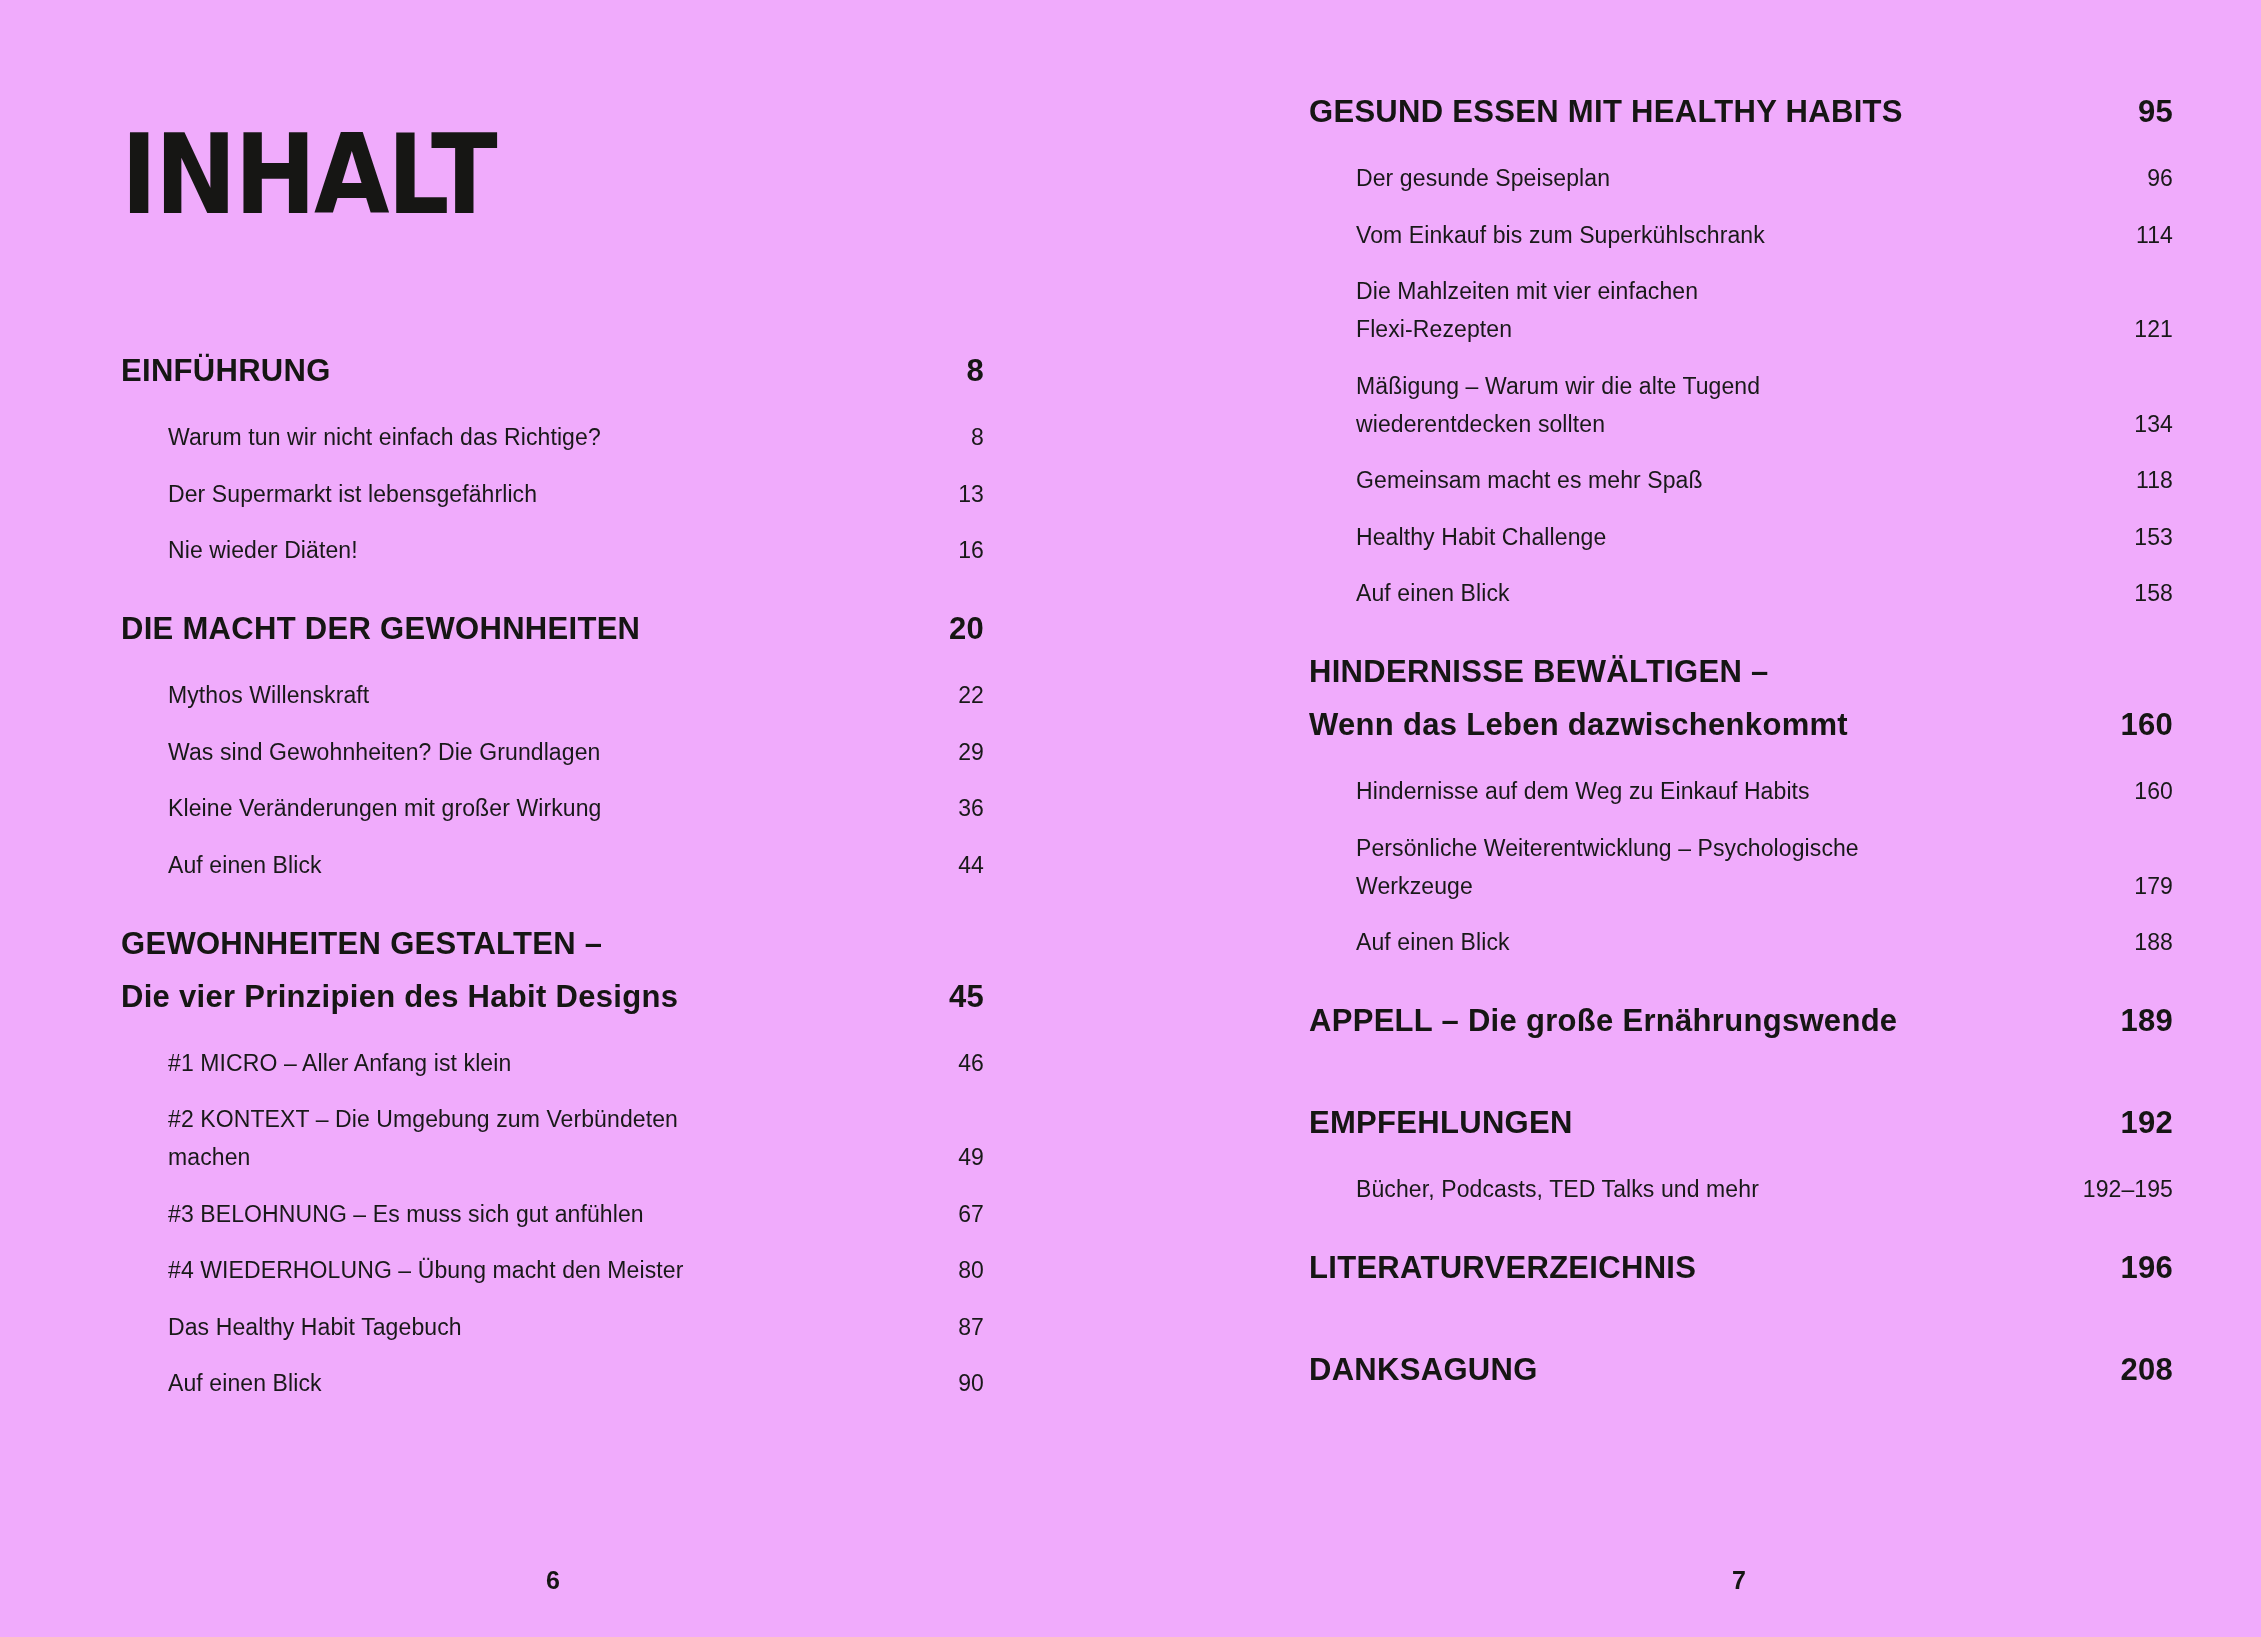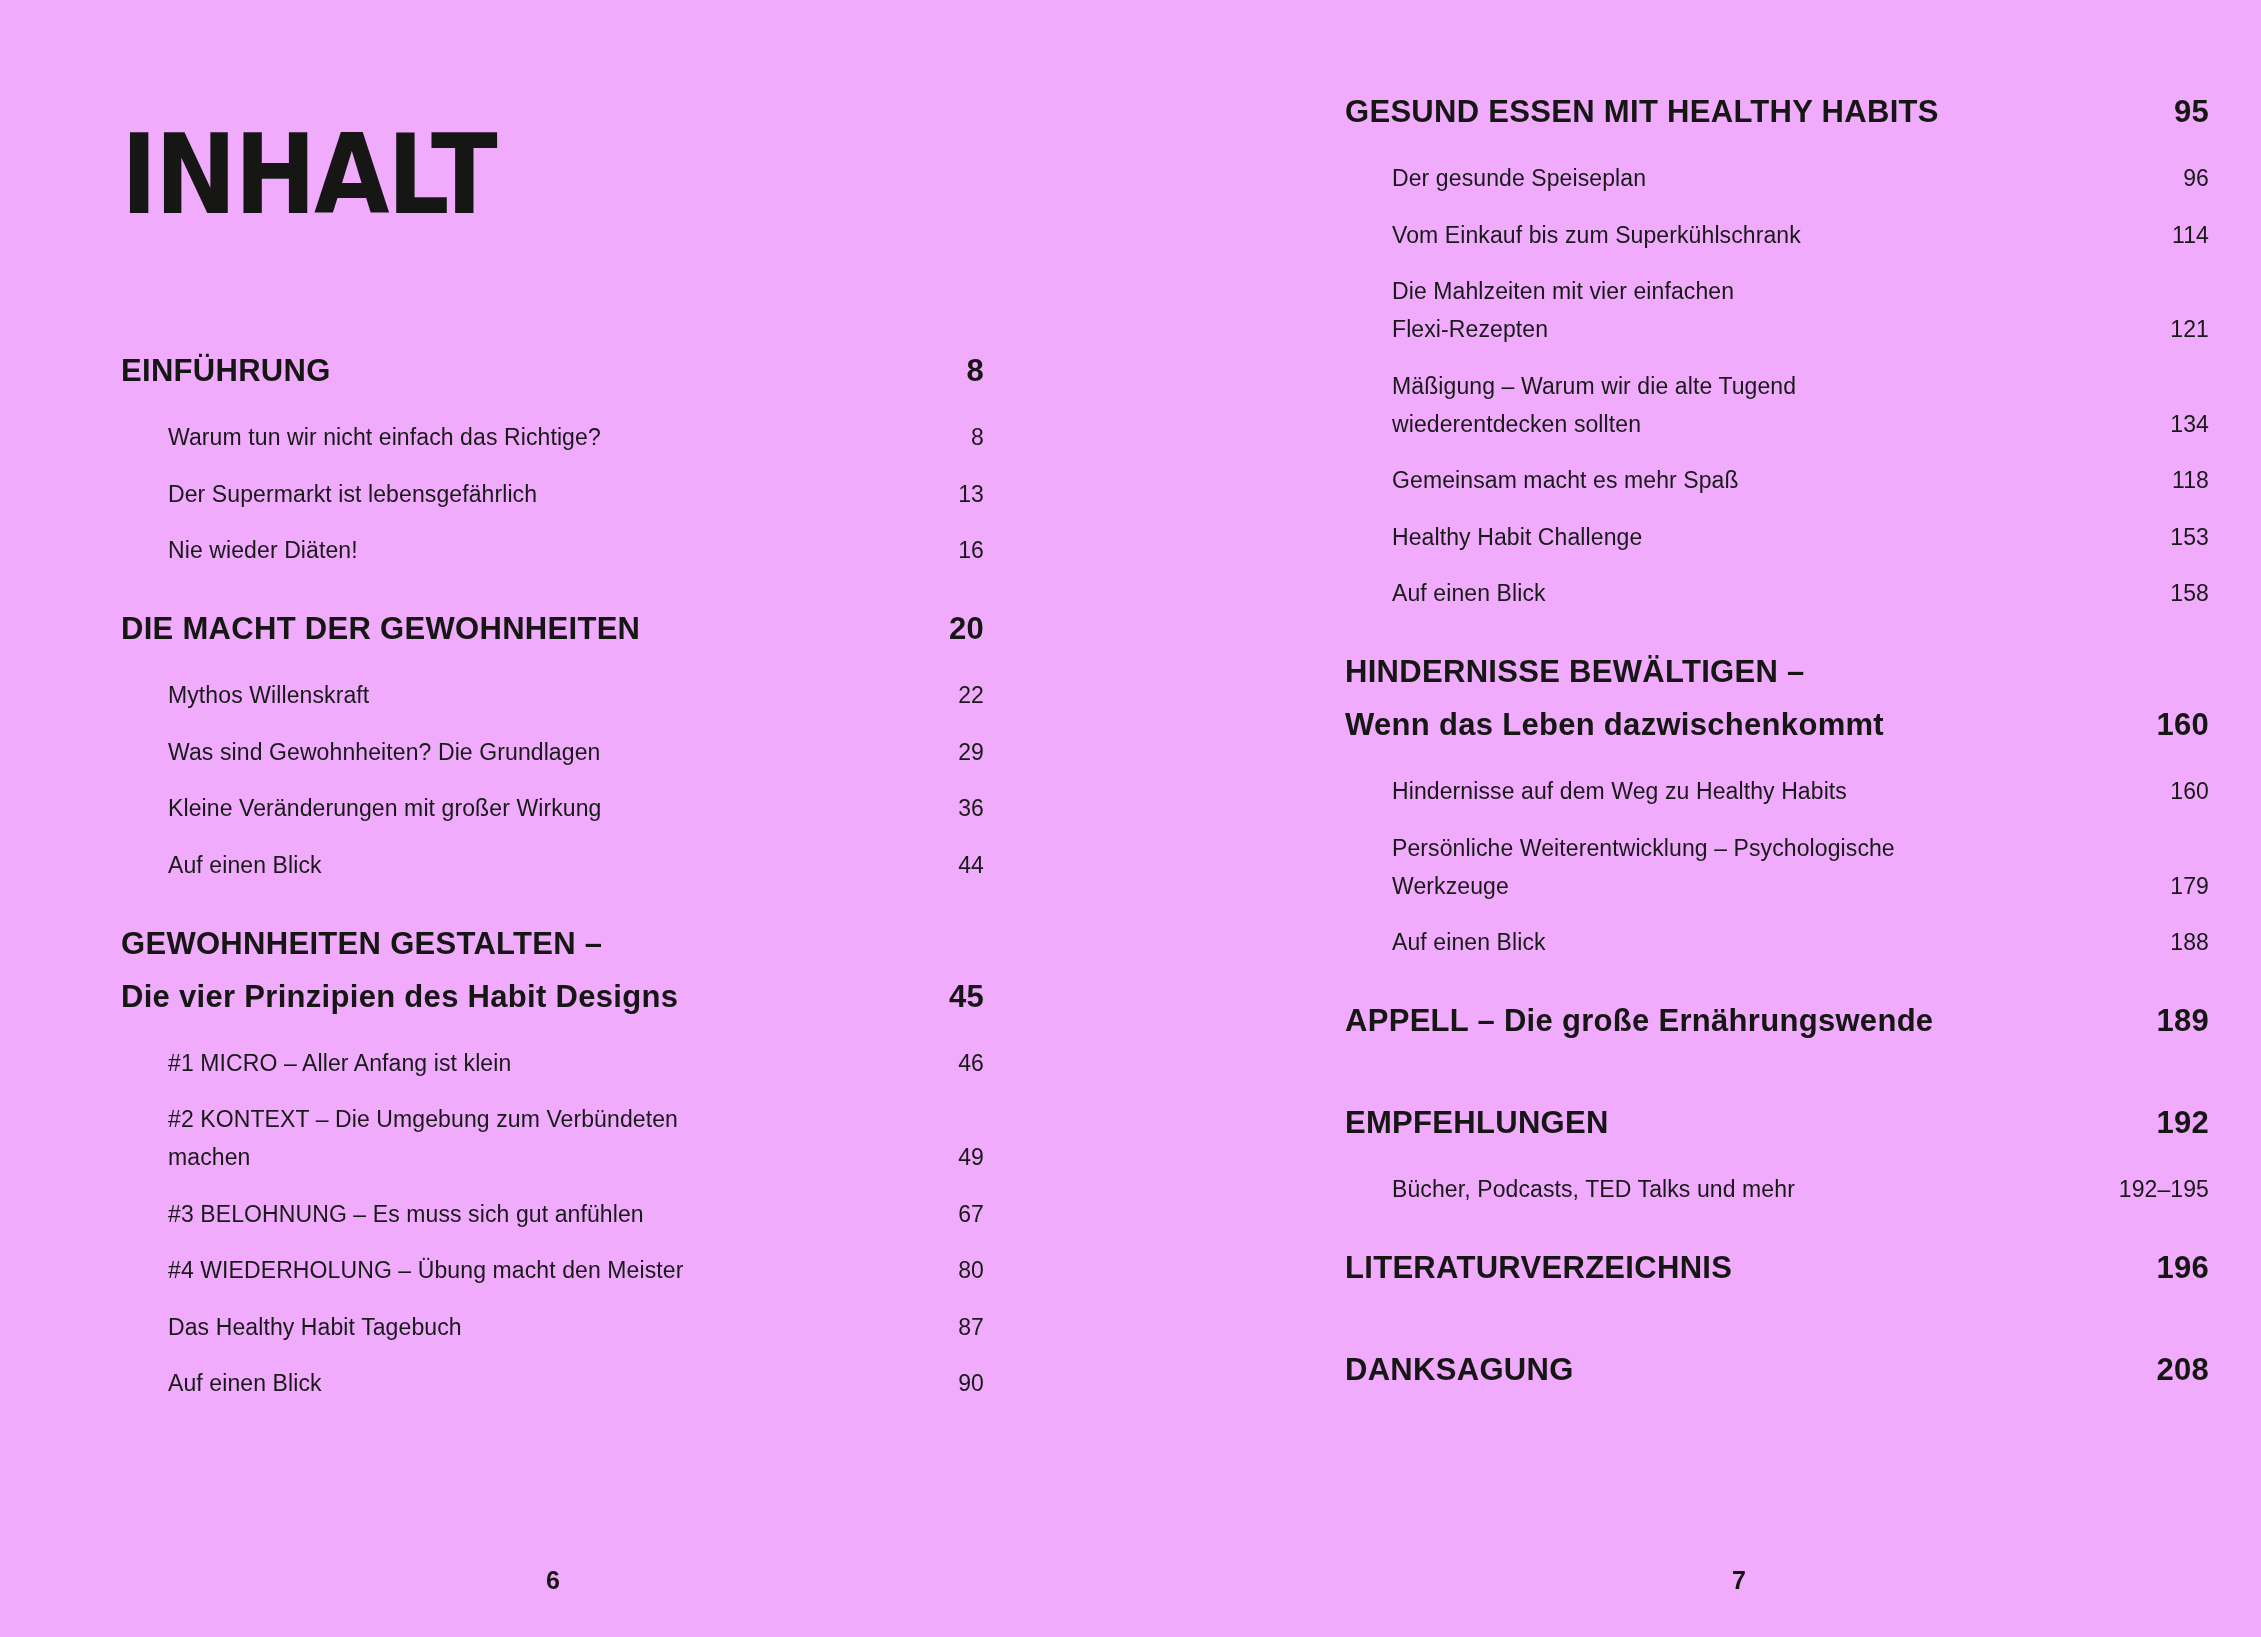--- a/index.html
+++ b/index.html
@@ -9,21 +9,21 @@
     height: 1637px;
     position: relative;
     font-family: "Liberation Sans", sans-serif;
     color: #191919;
     overflow: hidden;
   }
   .spread { position: absolute; inset: 0; background: #f0abfc; }
 
   .col { position: absolute; }
   .col-left  { left: 121px;  top: 112px; width: 863px; }
-  .col-right { left: 1309px; top: 85px; width: 864px; margin-left: 36px; }
+  .col-right { left: 1309px; top: 85px; width: 864px; }
 
   .book-title {
     font-family: "DejaVu Sans", sans-serif;
     font-weight: bold;
     font-size: 111px;
     line-height: 125px;
     letter-spacing: -2.6px;
     color: #161614;
     transform: scaleX(0.88);
     transform-origin: left center;
@@ -199,21 +199,21 @@
       </div>
     </div>
 
     <div class="toc-section">
       <div class="toc-row section-header">
         <span class="title">HINDERNISSE BEWÄLTIGEN –
 Wenn das Leben dazwischenkommt</span>
         <span class="pg">160</span>
       </div>
       <div class="toc-row entry">
-        <span class="title">Hindernisse auf dem Weg zu Healthy Habits</span>
+        <span class="title">Hindernisse auf dem Weg zu Einkauf Habits</span>
         <span class="pg">160</span>
       </div>
       <div class="toc-row entry">
         <span class="title">Persönliche Weiterentwicklung – Psychologische
 Werkzeuge</span>
         <span class="pg">179</span>
       </div>
       <div class="toc-row entry">
         <span class="title">Auf einen Blick</span>
         <span class="pg">188</span>

